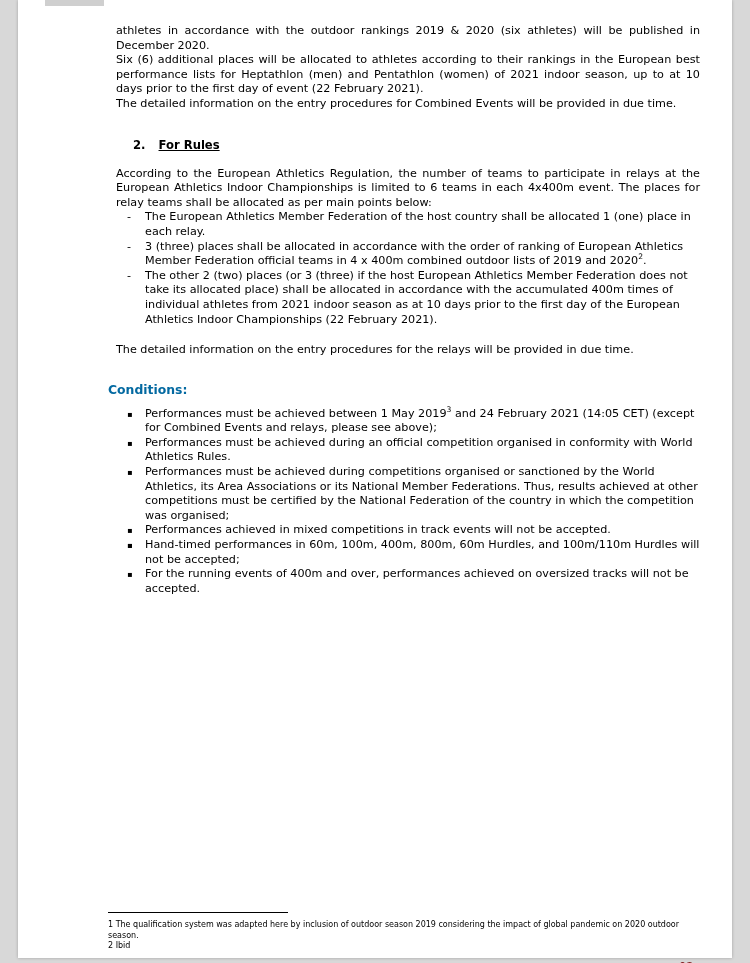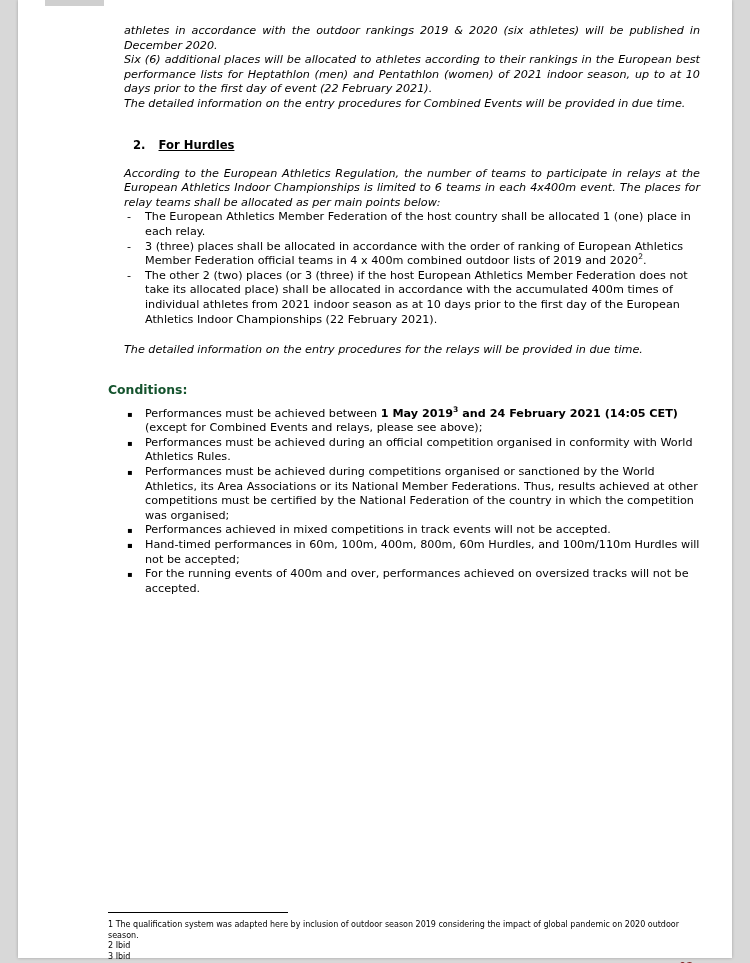--- a/index.html
+++ b/index.html
@@ -39,39 +39,38 @@
   }
   .top-notch {
     position: absolute;
     left: 27px;
     top: 0;
     width: 59px;
     height: 6px;
     background: #cfcfcf;
   }
   p.body {
-    margin: 0 0 0 16px;
+    margin: 0 0 0 8px;
     font-size: 11.2px;
     line-height: 14.6px;
     color: #000000;
     text-align: justify;
-    font-style: italic;
   }
   .blk { margin-bottom: 13px; }
   .num-head {
     font-size: 11.6px;
     font-weight: bold;
     color: #000;
     margin-left: 25px;
   }
   .num-head .u { text-decoration: underline; }
   .cond-head {
     font-size: 12.4px;
     font-weight: bold;
-    color: #14532d;
+    color: #0369a1;
   }
   ul.dash, ul.sq {
     margin: 0;
     padding: 0;
     list-style: none;
   }
   ul.dash li, ul.sq li {
     position: relative;
     padding-left: 37px;
     font-size: 11.2px;
@@ -86,21 +85,21 @@
     top: 0;
   }
   ul.sq li .mk {
     position: absolute;
     left: 19px;
     top: 0;
     font-size: 8px;
     line-height: 16px;
   }
   sup { font-size: 7.6px; vertical-align: super; line-height: 0; }
-  .b { font-weight: bold; }
+  .b { font-weight: normal; }
   .footnote-rule {
     position: absolute;
     left: 0;
     top: 0;
     width: 180px;
     border-top: 1px solid #000;
   }
   .footnotes {
     position: absolute;
     left: 0;
@@ -141,21 +140,21 @@
 
       <p class="body blk">athletes in accordance with the outdoor rankings 2019 &amp; 2020 (six athletes) will be published in December 2020.</p>
 
       <p class="body">Six (6) additional places will be allocated to athletes according to their rankings in the European best performance lists for Heptathlon (men) and Pentathlon (women) of 2021 indoor season, up to at 10 days prior to the first day of event (22 February 2021).</p>
       <p class="body">The detailed information on the entry procedures for Combined Events will be provided in due time.</p>
 
       <div style="height:26px"></div>
 
       <div class="num-head">
         <span>2.</span>
-        <span class="u" style="margin-left:9px;">For Hurdles</span>
+        <span class="u" style="margin-left:9px;">For Rules</span>
       </div>
 
       <div style="height:15px"></div>
 
       <p class="body">According to the European Athletics Regulation, the number of teams to participate in relays at the European Athletics Indoor Championships is limited to 6 teams in each 4x400m event. The places for relay teams shall be allocated as per main points below:</p>
 
       <ul class="dash">
         <li>
           <span class="mk">-</span>
           <span>The European Athletics Member Federation of the host country shall be allocated 1 (one) place in each relay.</span>
@@ -210,19 +209,18 @@
         </li>
       </ul>
 
     </div>
 
     <div class="footer-zone">
       <div class="footnote-rule"></div>
       <div class="footnotes">
         <div>1 The qualification system was adapted here by inclusion of outdoor season 2019 considering the impact of global pandemic on 2020 outdoor season.</div>
         <div>2 Ibid</div>
-        <div>3 Ibid</div>
       </div>
       <div class="page-num">02</div>
     </div>
 
   </div>
 </div>
 
 </body></html>

